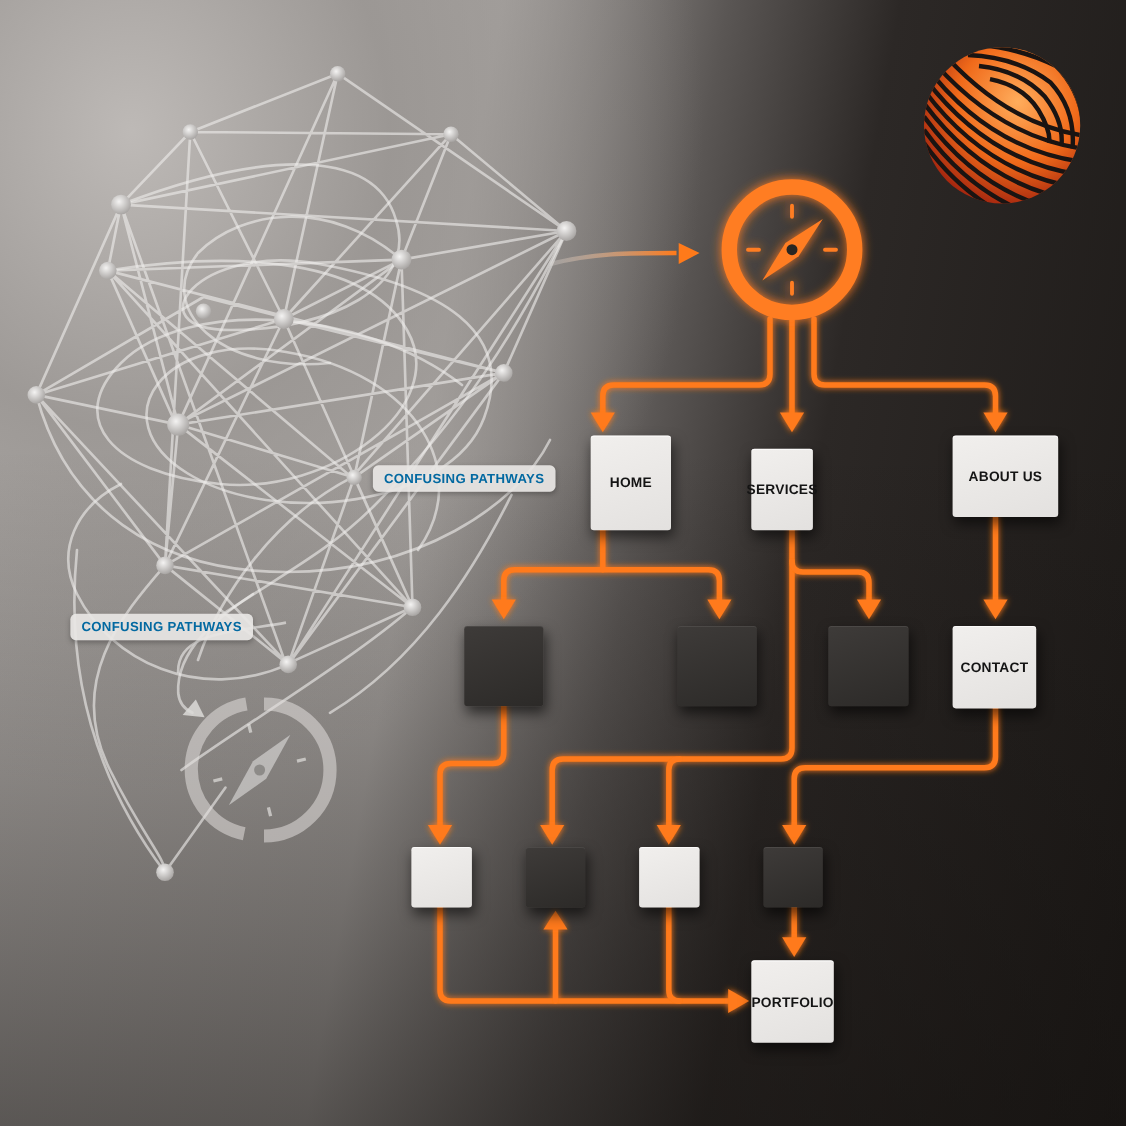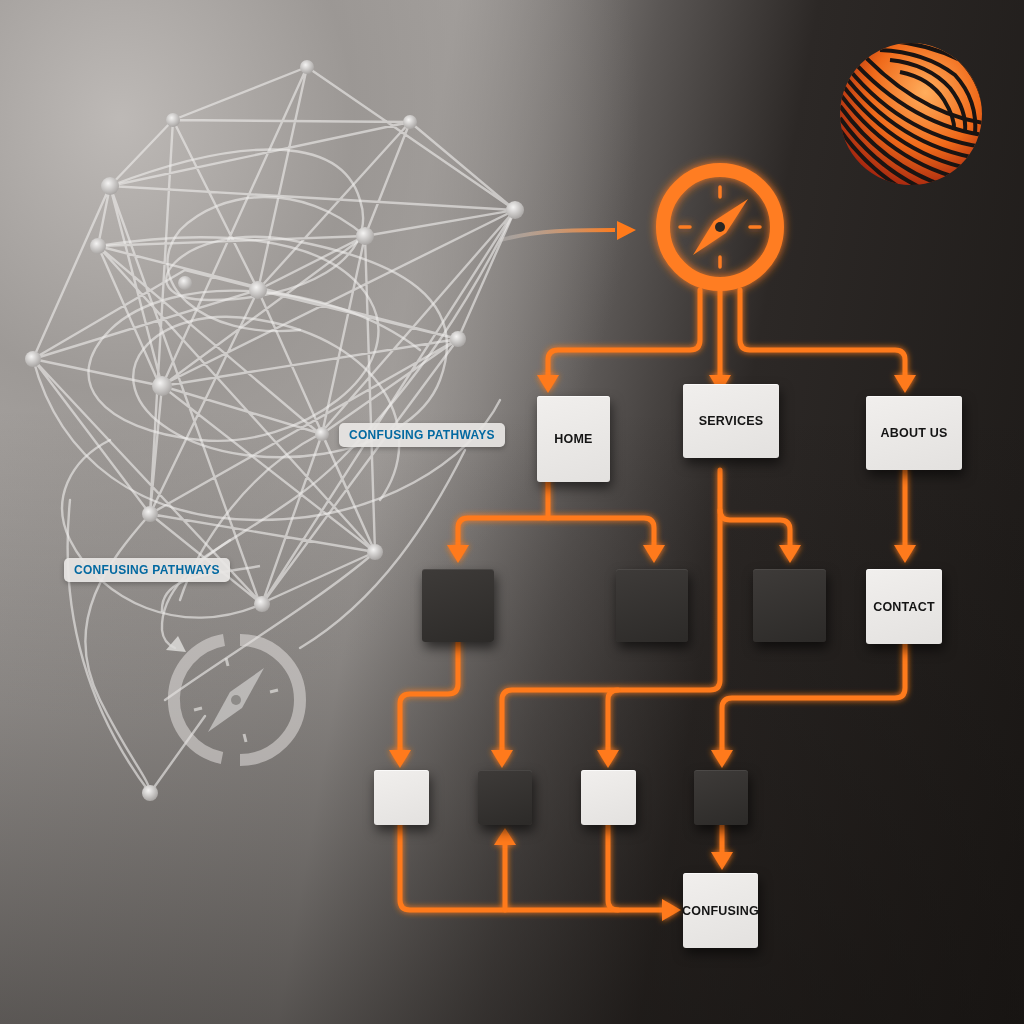--- a/index.html
+++ b/index.html
@@ -219,26 +219,26 @@
     <path d="M890 60 Q928 64 950 88 Q967 110 965 132"></path>
     <path d="M900 72 Q930 78 944 100 Q955 118 954 130"></path>
     <path d="M880 36 Q930 30 970 55"></path>
   </g>
 </svg>
 
 <div class="pill" style="left:339px; top:423px;">CONFUSING PATHWAYS</div>
 <div class="pill" style="left:64px; top:558px;">CONFUSING PATHWAYS</div>
 
 <div class="node light" style="left:537px; top:396px; width:73px; height:86px;text-align:center;">HOME</div>
-<div class="node light" style="left:683px; top:384px; width:96px; height:74px;text-align:center;">SERVICES</div>
+<div class="node light" style="left:683px; top:408px; width:56px; height:74px;text-align:center;">SERVICES</div>
 <div class="node light" style="left:866px; top:396px; width:96px; height:74px;">ABOUT US</div>
 
 <div class="node dark" style="left:422px; top:569px; width:72px; height:73px;"></div>
 <div class="node dark" style="left:616px; top:569px; width:72px; height:73px;"></div>
 <div class="node dark" style="left:753px; top:569px; width:73px; height:73px;"></div>
 <div class="node light" style="left:866px; top:569px; width:76px; height:75px;">CONTACT</div>
 
 <div class="node light" style="left:374px; top:770px; width:55px; height:55px;"></div>
 <div class="node dark" style="left:478px; top:770px; width:54px; height:55px;"></div>
 <div class="node light" style="left:581px; top:770px; width:55px; height:55px;"></div>
 <div class="node dark" style="left:694px; top:770px; width:54px; height:55px;"></div>
 
-<div class="node light" style="left:683px; top:873px; width:75px; height:75px;">CONFUSING</div>
+<div class="node light" style="left:683px; top:873px; width:75px; height:75px;">PORTFOLIO</div>
 
 </body></html>

